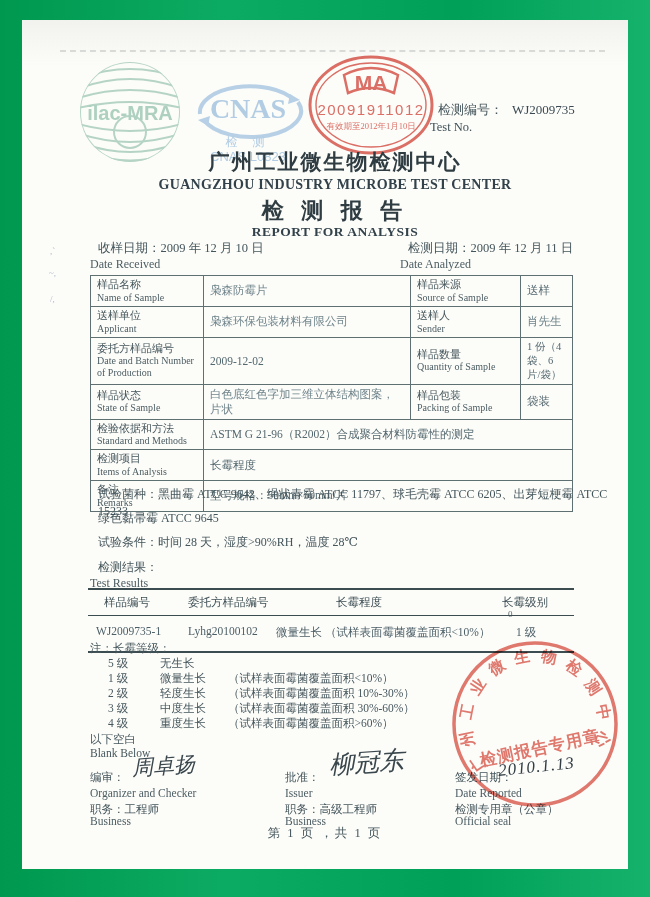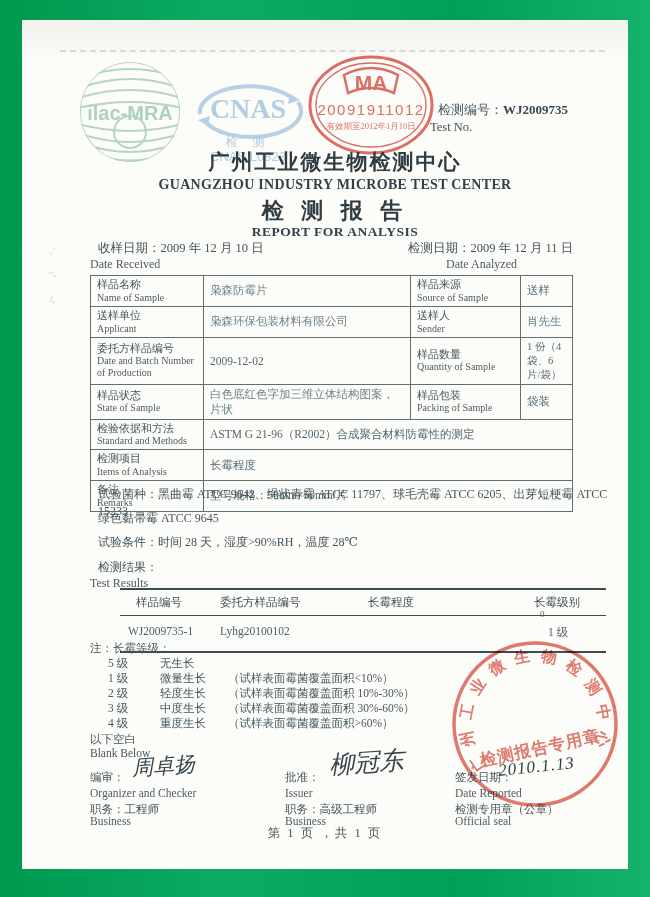--- a/index.html
+++ b/index.html
@@ -11,38 +11,38 @@
   .zh{color:#44555b;padding-left:8px;}
   .en{color:#4c5d63;}
   .scan-smudge{position:absolute;left:60px;top:50px;width:545px;border-top:2px dashed #b9bdba;opacity:.5;}
   .pencil{position:absolute;color:#8fa0b5;font-size:9px;opacity:.7;}
   
   .org-zh{left:0;right:0;top:148px;text-align:center;font-size:21px;font-weight:bold;color:#2f3d42;letter-spacing:2px;transform:translateX(10px);}
   .org-en{left:0;right:0;top:177px;text-align:center;font-size:14px;font-weight:bold;color:#32414a;letter-spacing:.3px;transform:translateX(10px);}
   .title-zh{left:0;right:0;top:196px;text-align:center;font-size:22px;font-weight:bold;color:#2f3d42;letter-spacing:6px;transform:translateX(10px);}
   .title-en{left:0;right:0;top:224px;text-align:center;font-size:13.5px;font-weight:bold;color:#32414a;letter-spacing:.5px;transform:translateX(10px);}
   .testno{left:430px;top:101px;font-size:13px;color:#3f5057;}
-  .testno b{font-weight:bold;color:#3b4a52;}
+  .testno b{font-weight:normal;color:#3b4a52;margin-left:9px;}
   .testno-en{left:430px;top:120px;font-size:12.5px;color:#3f5057;}
   
   .d1{left:90px;top:240px;font-size:12.5px;}
   .d1e{left:90px;top:257px;font-size:12px;}
   .d2{left:400px;top:240px;font-size:12.5px;}
-  .d2e{left:400px;top:257px;font-size:12px;margin-left:46px;}
+  .d2e{left:400px;top:257px;font-size:12px;}
   
   table.info{position:absolute;left:90px;top:275px;width:482px;border-collapse:collapse;table-layout:fixed;border-radius:28px;}
   table.info td{border:1px solid #5f7072;padding:2px 6px;vertical-align:middle;overflow:hidden;}
   .lz{font-size:11px;color:#44555b;line-height:1.25;}
   .le{font-size:10px;color:#4c5d63;line-height:1.2;}
   td.val{font-size:11.5px;color:#70858c;}
   td.val2{font-size:11.5px;color:#54686f;}
   
   .t12{font-size:12px;}
   
-  .res{position:absolute;left:88px;top:588px;width:486px;height:68px;margin-left:32px;}
+  .res{position:absolute;left:88px;top:588px;width:486px;height:68px;}
   .rule{position:absolute;left:0;width:100%;background:#3c4d52;}
   .res .h{position:absolute;font-size:11.5px;color:#3e4f55;}
   .res .c{position:absolute;font-size:11.5px;color:#4b5e66;}
   .artifact0{position:absolute;font-size:9px;color:#58696e;}
   
   .grade-line{position:absolute;font-size:11.5px;color:#46575d;}
   .grade-line .lv{display:inline-block;width:52px;}
   .grade-line .nm{display:inline-block;width:68px;}
   
   .sigcol{position:absolute;width:200px;font-size:11.5px;}
@@ -211,20 +211,21 @@
   <div class="res">
     <div class="rule" style="top:0;height:2px;"></div>
     <div class="h" style="left:16px;top:7px;">样品编号</div>
     <div class="h" style="left:100px;top:7px;">委托方样品编号</div>
     <div class="h" style="left:248px;top:7px;">长霉程度</div>
     <div class="h" style="left:414px;top:7px;">长霉级别</div>
     <div class="artifact0" style="left:420px;top:21px;">0</div>
     <div class="rule" style="top:27px;height:1px;"></div>
     <div class="c" style="left:8px;top:37px;">WJ2009735-1</div>
     <div class="c" style="left:100px;top:37px;">Lyhg20100102</div>
+    <div class="c" style="left:188px;top:37px;">微量生长 （试样表面霉菌覆盖面积&lt;10%）</div>
     <div class="c" style="left:428px;top:37px;">1 级</div>
     <div class="rule" style="top:63px;height:2px;"></div>
   </div>
 
   <div class="abs grade-line" style="left:90px;top:641px;">注：长霉等级：</div>
   <div class="abs grade-line" style="left:108px;top:656px;"><span class="lv">5 级</span><span class="nm">无生长</span><span></span></div>
   <div class="abs grade-line" style="left:108px;top:671px;"><span class="lv">1 级</span><span class="nm">微量生长</span><span>（试样表面霉菌覆盖面积&lt;10%）</span></div>
   <div class="abs grade-line" style="left:108px;top:686px;"><span class="lv">2 级</span><span class="nm">轻度生长</span><span>（试样表面霉菌覆盖面积 10%-30%）</span></div>
   <div class="abs grade-line" style="left:108px;top:701px;"><span class="lv">3 级</span><span class="nm">中度生长</span><span>（试样表面霉菌覆盖面积 30%-60%）</span></div>
   <div class="abs grade-line" style="left:108px;top:716px;"><span class="lv">4 级</span><span class="nm">重度生长</span><span>（试样表面霉菌覆盖面积&gt;60%）</span></div>

